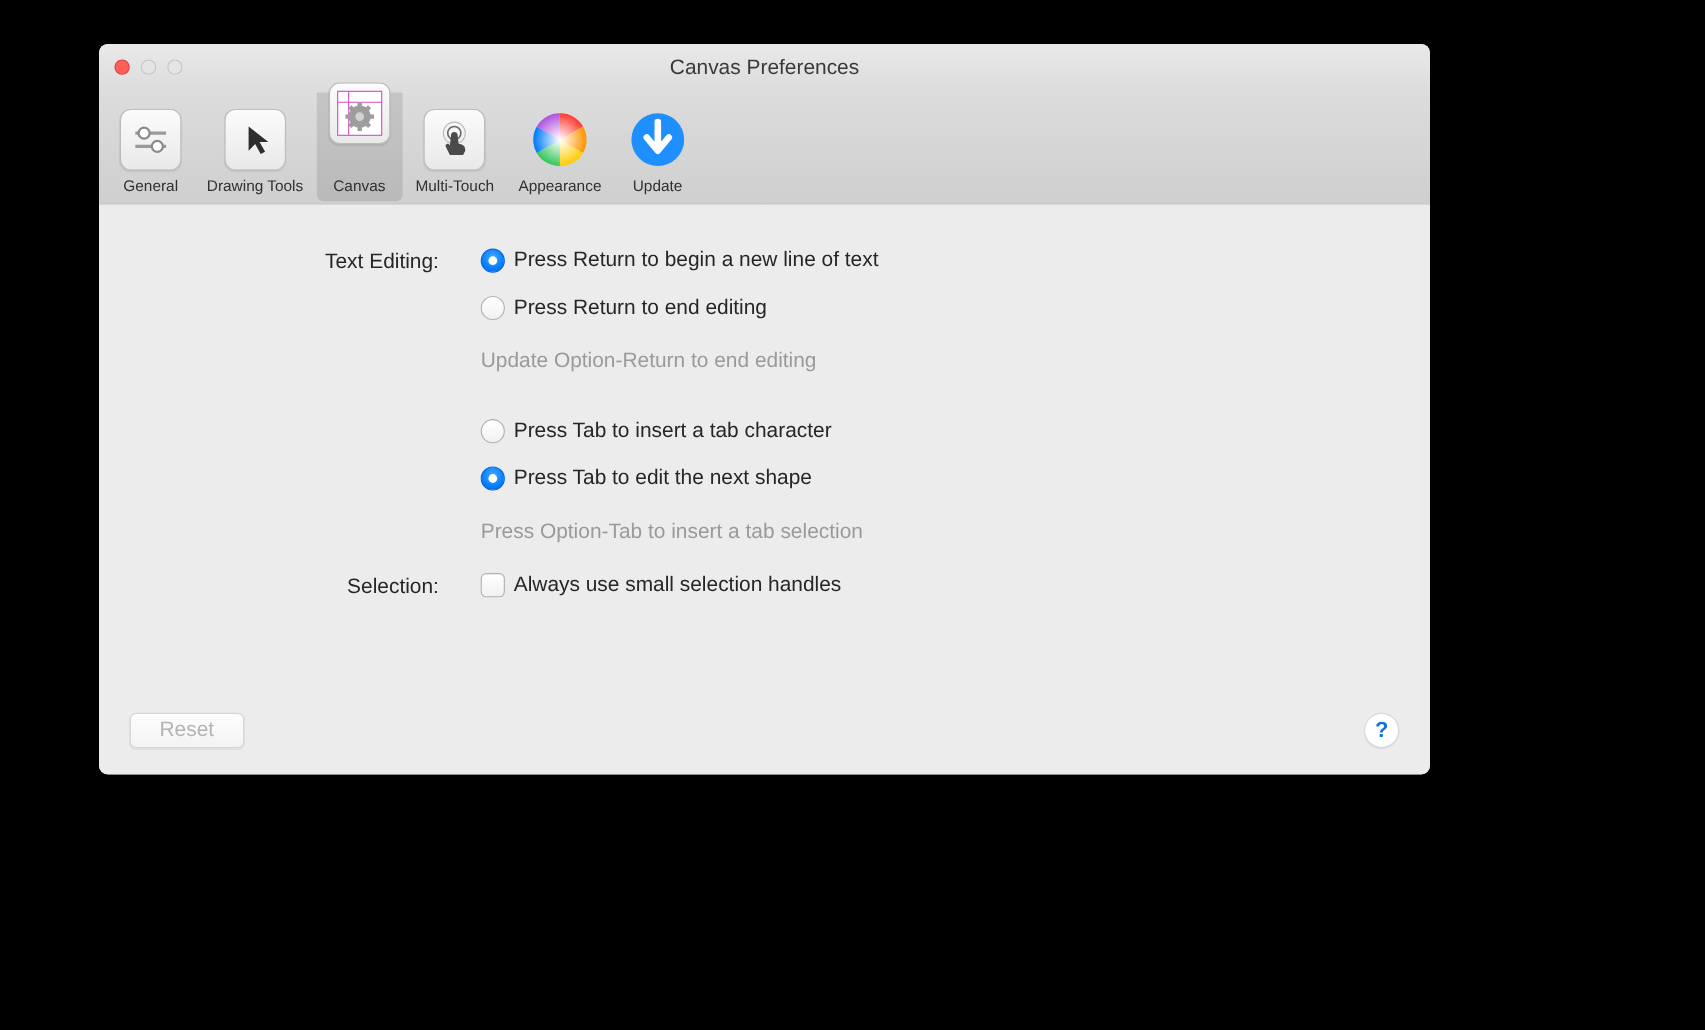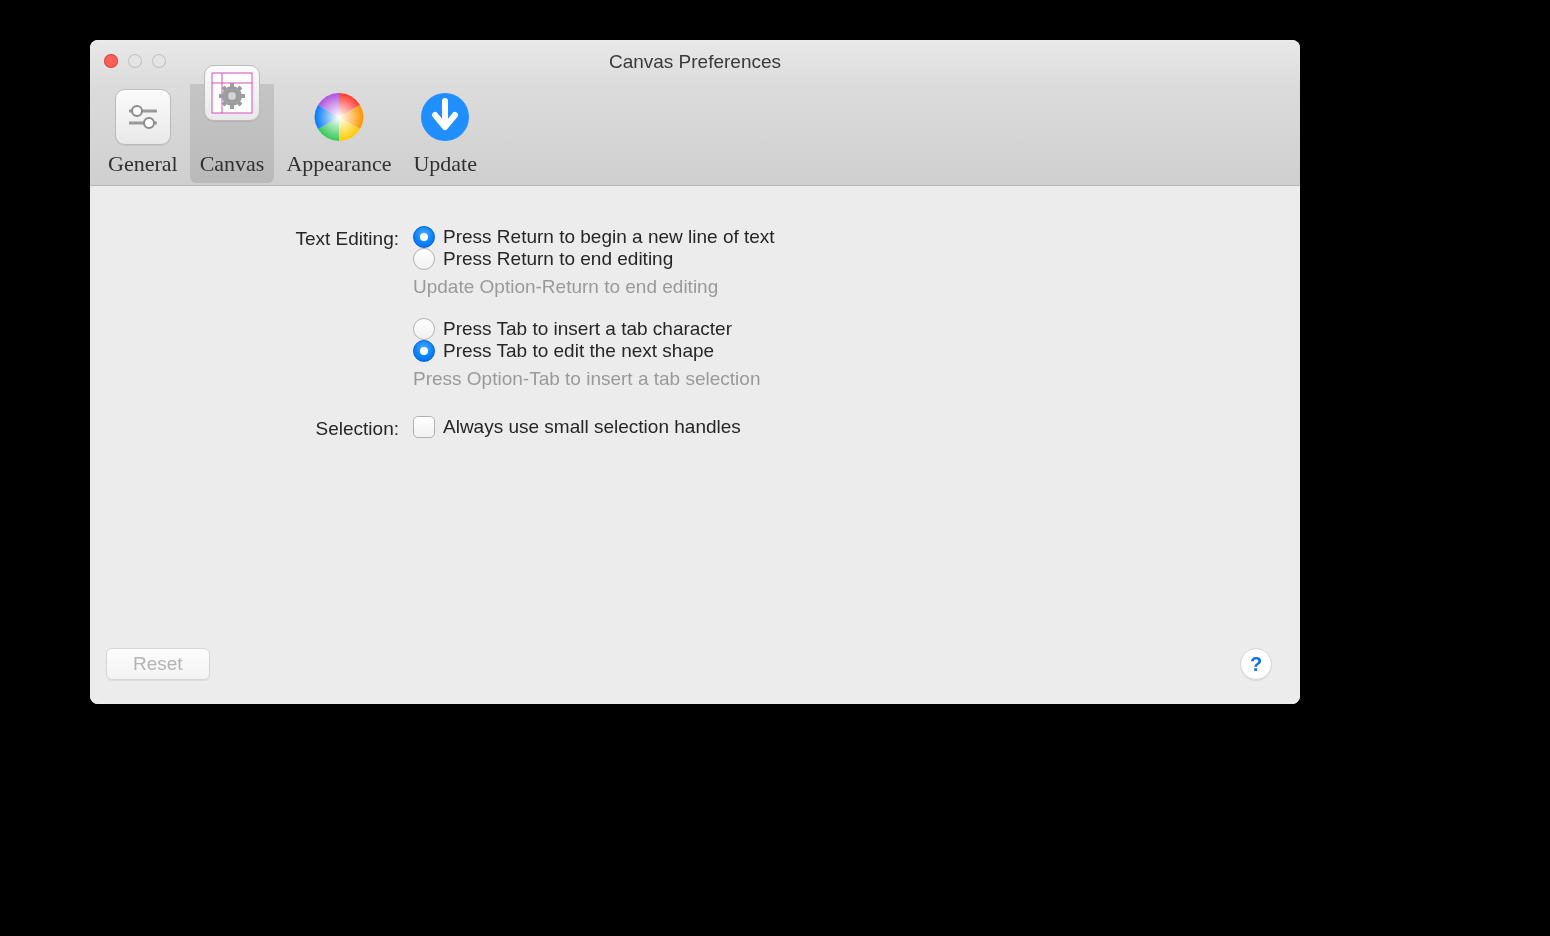--- a/index.html
+++ b/index.html
@@ -81,23 +81,22 @@
     border-radius: 10px;
     display: flex; align-items: center; justify-content: center;
     box-shadow: 0 1px 1px rgba(0,0,0,0.08), inset 0 1px 0 #fff;
     margin-bottom: 6px;
     position: relative;
   }
   .tabbtn .iconwrap.noframe {
     background: none; border: none; box-shadow: none;
   }
   .tabbtn .label {
-    font-size: 22px;
+    font-size: 14px;
     color: #303030;
-    font-family: Liberation Serif, serif;
   }
   .iconwrap svg { display: block; }
   .content {
     flex: 1;
     background: #ececec;
     position: relative;
     padding-top: 40px;
     padding-left: 19px;
   }
   .form {
@@ -109,22 +108,23 @@
   }
   .form .lab {
     text-align: right;
     font-size: 19px;
     color: #262626;
     padding-top: 2px;
   }
   .group {
     display: flex;
     flex-direction: column;
-    gap: 0;
+    gap: 21px;
     align-items: flex-start;
+    margin-left: 24px;
   }
   .row {
     display: flex;
     align-items: center;
     gap: 8px;
     font-size: 19px;
     color: #262626;
   }
   .hint {
     font-size: 19px;
@@ -149,21 +149,21 @@
     content:"";
     position: absolute;
     left: 50%; top: 50%;
     width: 8px; height: 8px;
     background: #fff;
     border-radius: 50%;
     transform: translate(-50%,-50%);
   }
   .footer {
     position: absolute;
-    left: 16px; bottom: 24px;
+    left: 28px; bottom: 24px;
     right: 28px;
     display: flex;
     justify-content: space-between;
     align-items: center;
     gap: 48px;
   }
   .btn {
     font-size: 19px;
     color: #b4b4b4;
     background: linear-gradient(#fdfdfd,#f3f3f3);
@@ -205,20 +205,28 @@
         <svg width="40" height="40" viewBox="0 0 40 40">
           <line x1="6" y1="14" x2="34" y2="14" stroke="#9a9a9a" stroke-width="3"></line>
           <line x1="6" y1="26" x2="34" y2="26" stroke="#9a9a9a" stroke-width="3"></line>
           <circle cx="14" cy="14" r="5" fill="#fff" stroke="#8a8a8a" stroke-width="2"></circle>
           <circle cx="26" cy="26" r="5" fill="#fff" stroke="#8a8a8a" stroke-width="2"></circle>
         </svg>
       </div>
       <div class="label">General</div>
     </div>
 
+    <div class="tabbtn">
+      <div class="iconwrap">
+        <svg width="40" height="40" viewBox="0 0 40 40">
+          <path d="M14 8 L14 30 L20 24 L25 33 L29 31 L24 22 L32 22 Z" fill="#2d2d2d"></path>
+        </svg>
+      </div>
+      <div class="label">Drawing Tools</div>
+    </div>
 
     <div class="tabbtn selected">
       <div class="iconwrap">
         <svg width="46" height="46" viewBox="0 0 46 46">
           <rect x="3" y="3" width="40" height="40" fill="#fff" stroke="#d24cc0" stroke-width="1"></rect>
           <line x1="3" y1="13" x2="43" y2="13" stroke="#d24cc0"></line>
           <line x1="13" y1="3" x2="13" y2="43" stroke="#d24cc0"></line>
           <g transform="translate(23 26)">
             <circle r="10" fill="#9d9d9d"></circle>
             <circle r="4" fill="#d2d2d2"></circle>
@@ -231,20 +239,30 @@
               <line x1="9" y1="9" x2="6" y2="6"></line>
               <line x1="-9" y1="9" x2="-6" y2="6"></line>
               <line x1="9" y1="-9" x2="6" y2="-6"></line>
             </g>
           </g>
         </svg>
       </div>
       <div class="label">Canvas</div>
     </div>
 
+    <div class="tabbtn">
+      <div class="iconwrap">
+        <svg width="40" height="40" viewBox="0 0 40 40">
+          <circle cx="20" cy="14" r="6" fill="none" stroke="#6a6a6a" stroke-width="1.5"></circle>
+          <circle cx="20" cy="14" r="10" fill="none" stroke="#bbb" stroke-width="1"></circle>
+          <path d="M17 16 C17 12 23 12 23 16 L24 24 C28 24 30 26 30 30 L28 34 L16 34 L12 26 C12 23 15 23 16 25 Z" fill="#4a4a4a"></path>
+        </svg>
+      </div>
+      <div class="label">Multi-Touch</div>
+    </div>
 
     <div class="tabbtn">
       <div class="iconwrap noframe">
         <svg width="56" height="56" viewBox="0 0 56 56">
           <defs>
             <radialGradient id="cw" cx="50%" cy="50%" r="50%">
               <stop offset="0%" stop-color="#fff"></stop>
               <stop offset="100%" stop-color="#fff" stop-opacity="0"></stop>
             </radialGradient>
           </defs>

